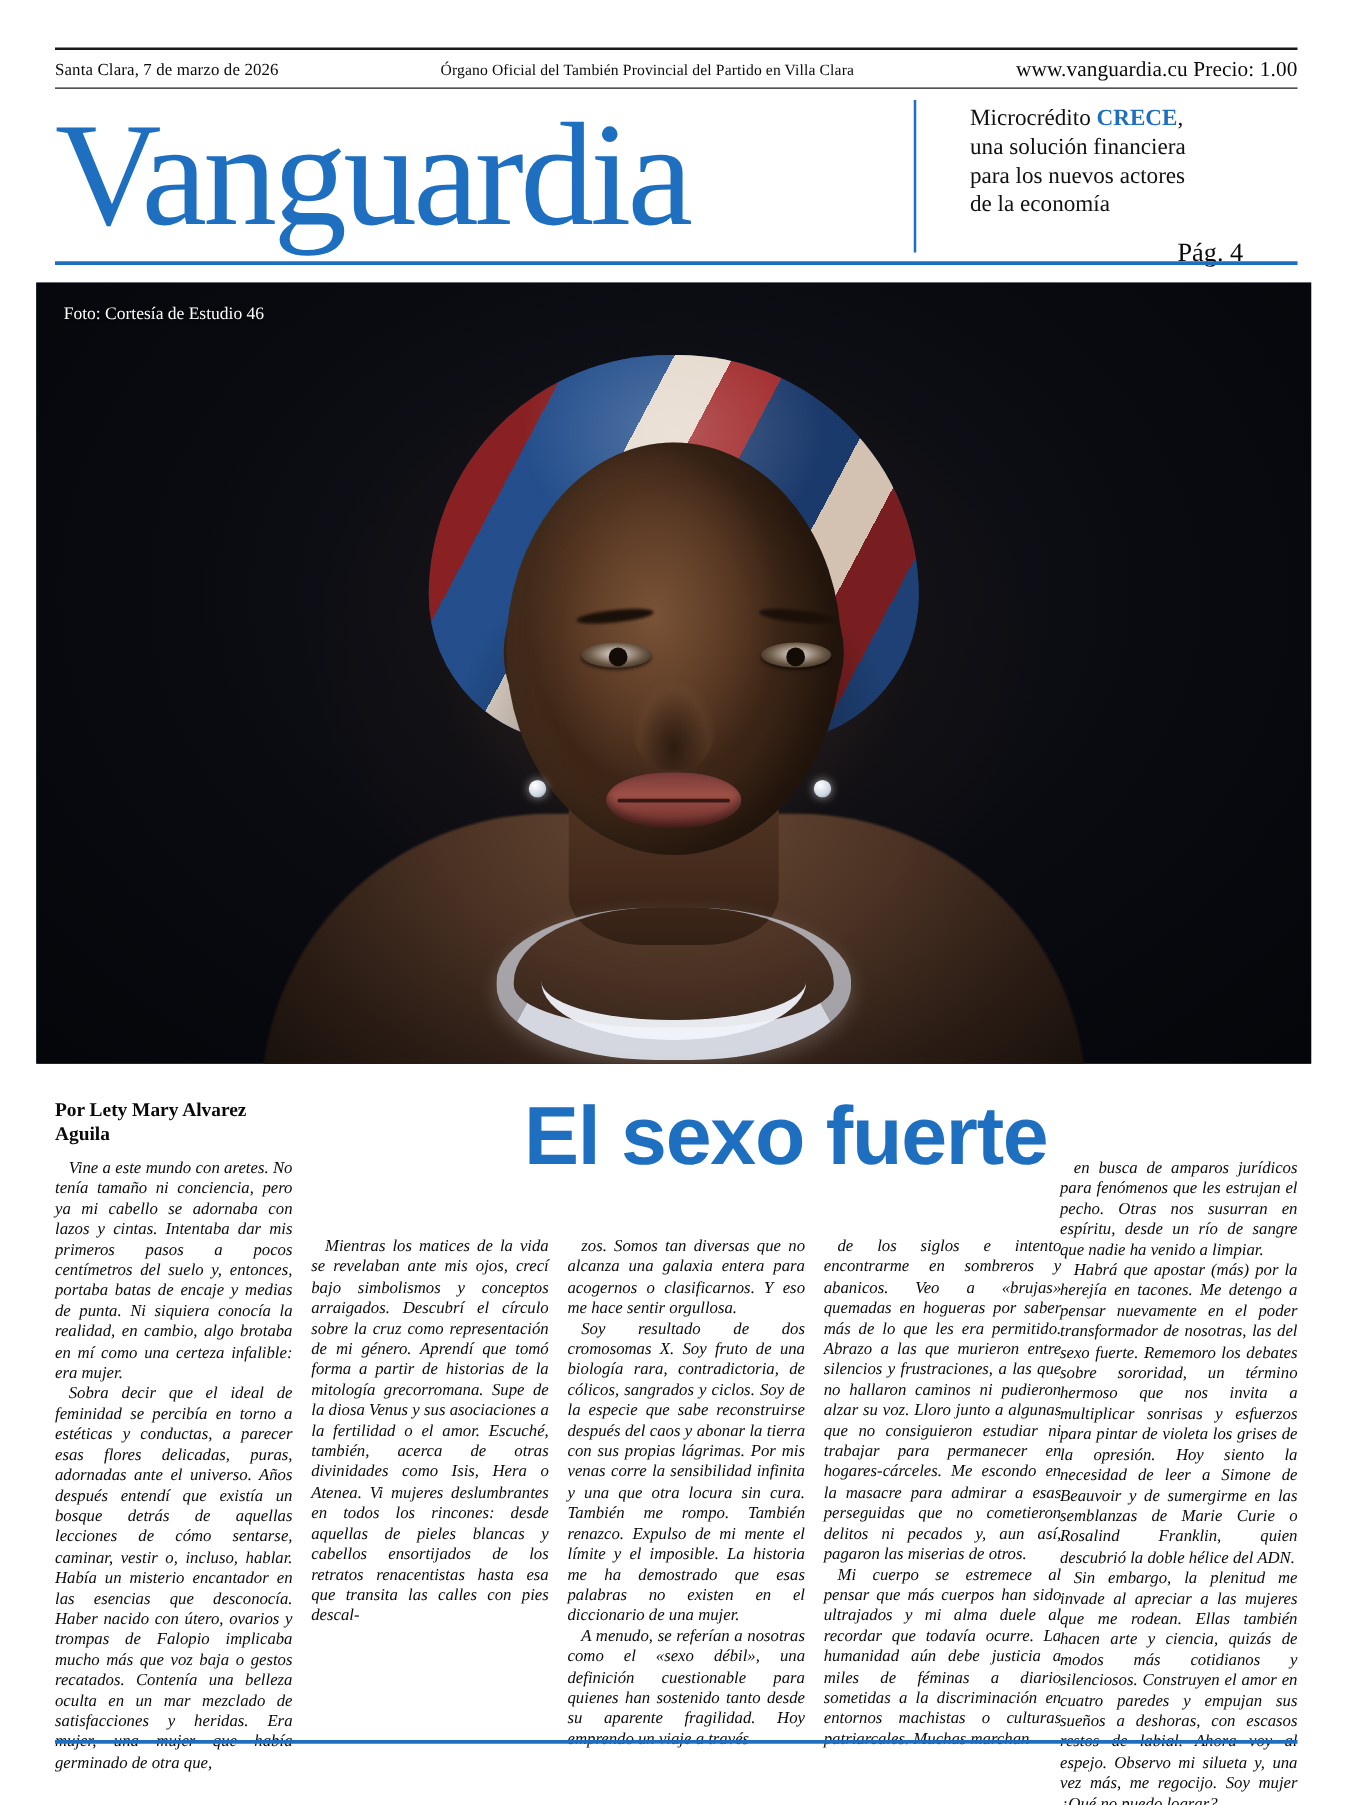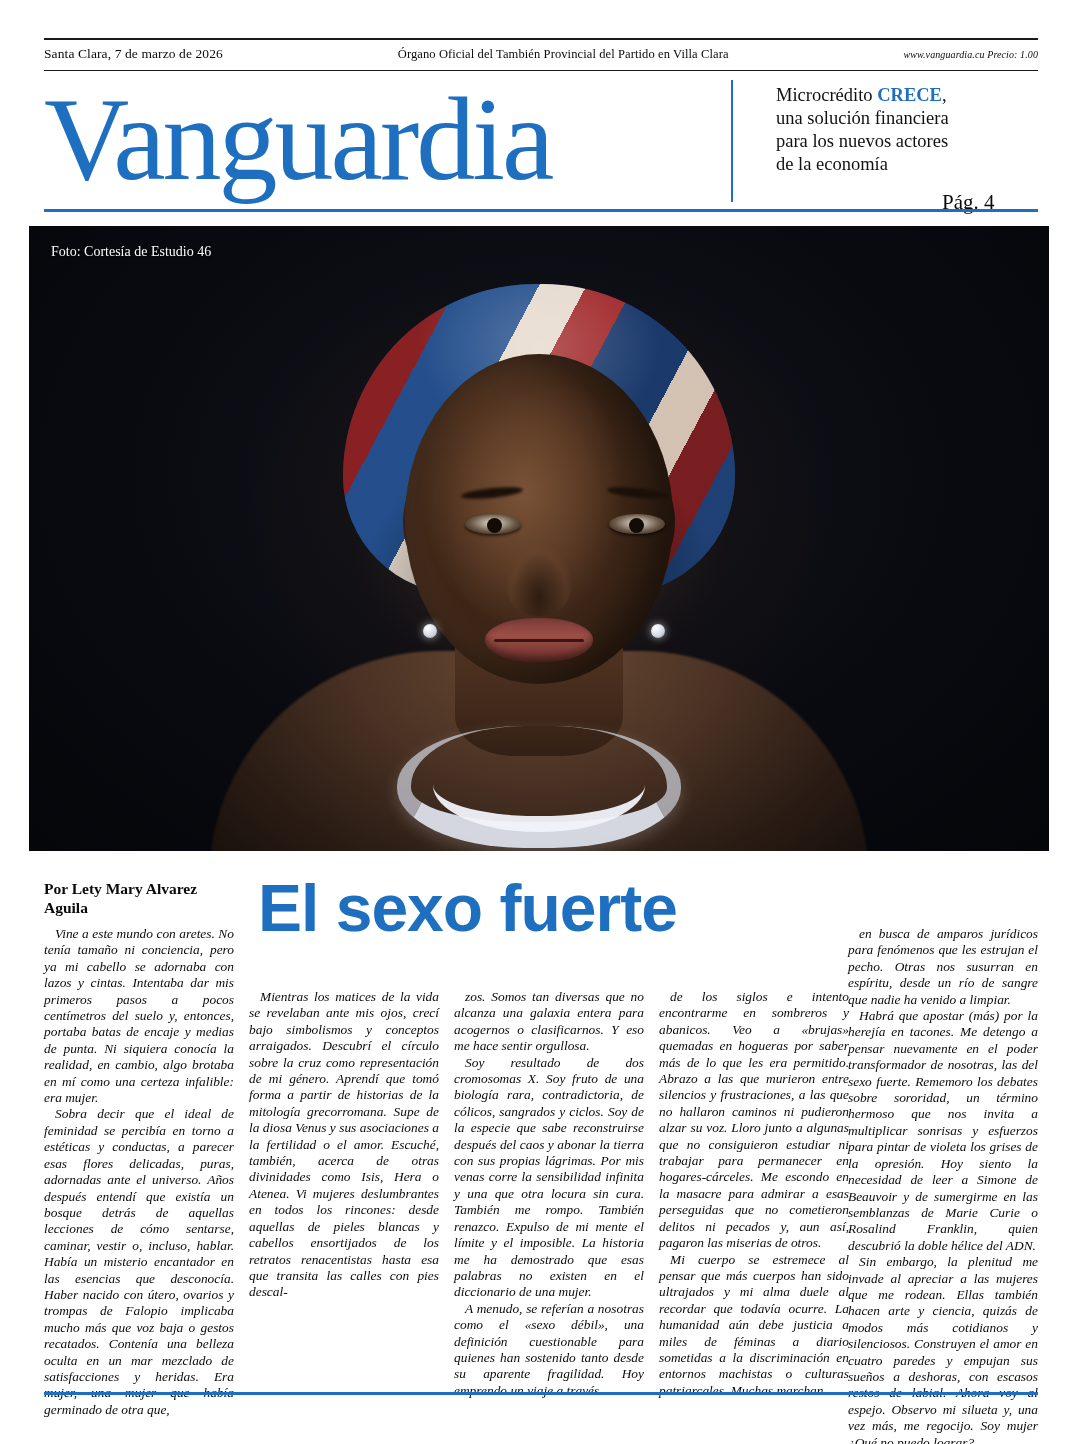--- a/index.html
+++ b/index.html
@@ -38,21 +38,21 @@
     left: 44px;
     right: 42px;
     display: flex;
     justify-content: space-between;
     align-items: center;
     font-size: 13.5px;
     letter-spacing: .1px;
   }
   .meta-left { font-weight: 400; }
   .meta-center { font-size: 12.5px; }
-  .meta-right { font-size: 10px; font-style: italic; }
+  .meta-right { font-size: 17px; }
 
   .meta-rule {
     position: absolute;
     top: 70px;
     left: 44px;
     right: 42px;
     height: 1px;
     background: #1a1a1a;
   }
 
@@ -336,21 +336,21 @@
     position: absolute;
     top: 872px;
     left: 258px;
     width: 580px;
     font-family: "Liberation Sans", sans-serif;
     font-weight: 700;
     font-size: 66px;
     line-height: 72px;
     color: #1f6fc0;
     letter-spacing: -1px;
-    text-align: left;
+    text-align: right;
   }
 
   
   .cols {
     position: absolute;
     top: 926px;
     left: 44px;
     width: 994px;
     height: 450px;
   }

